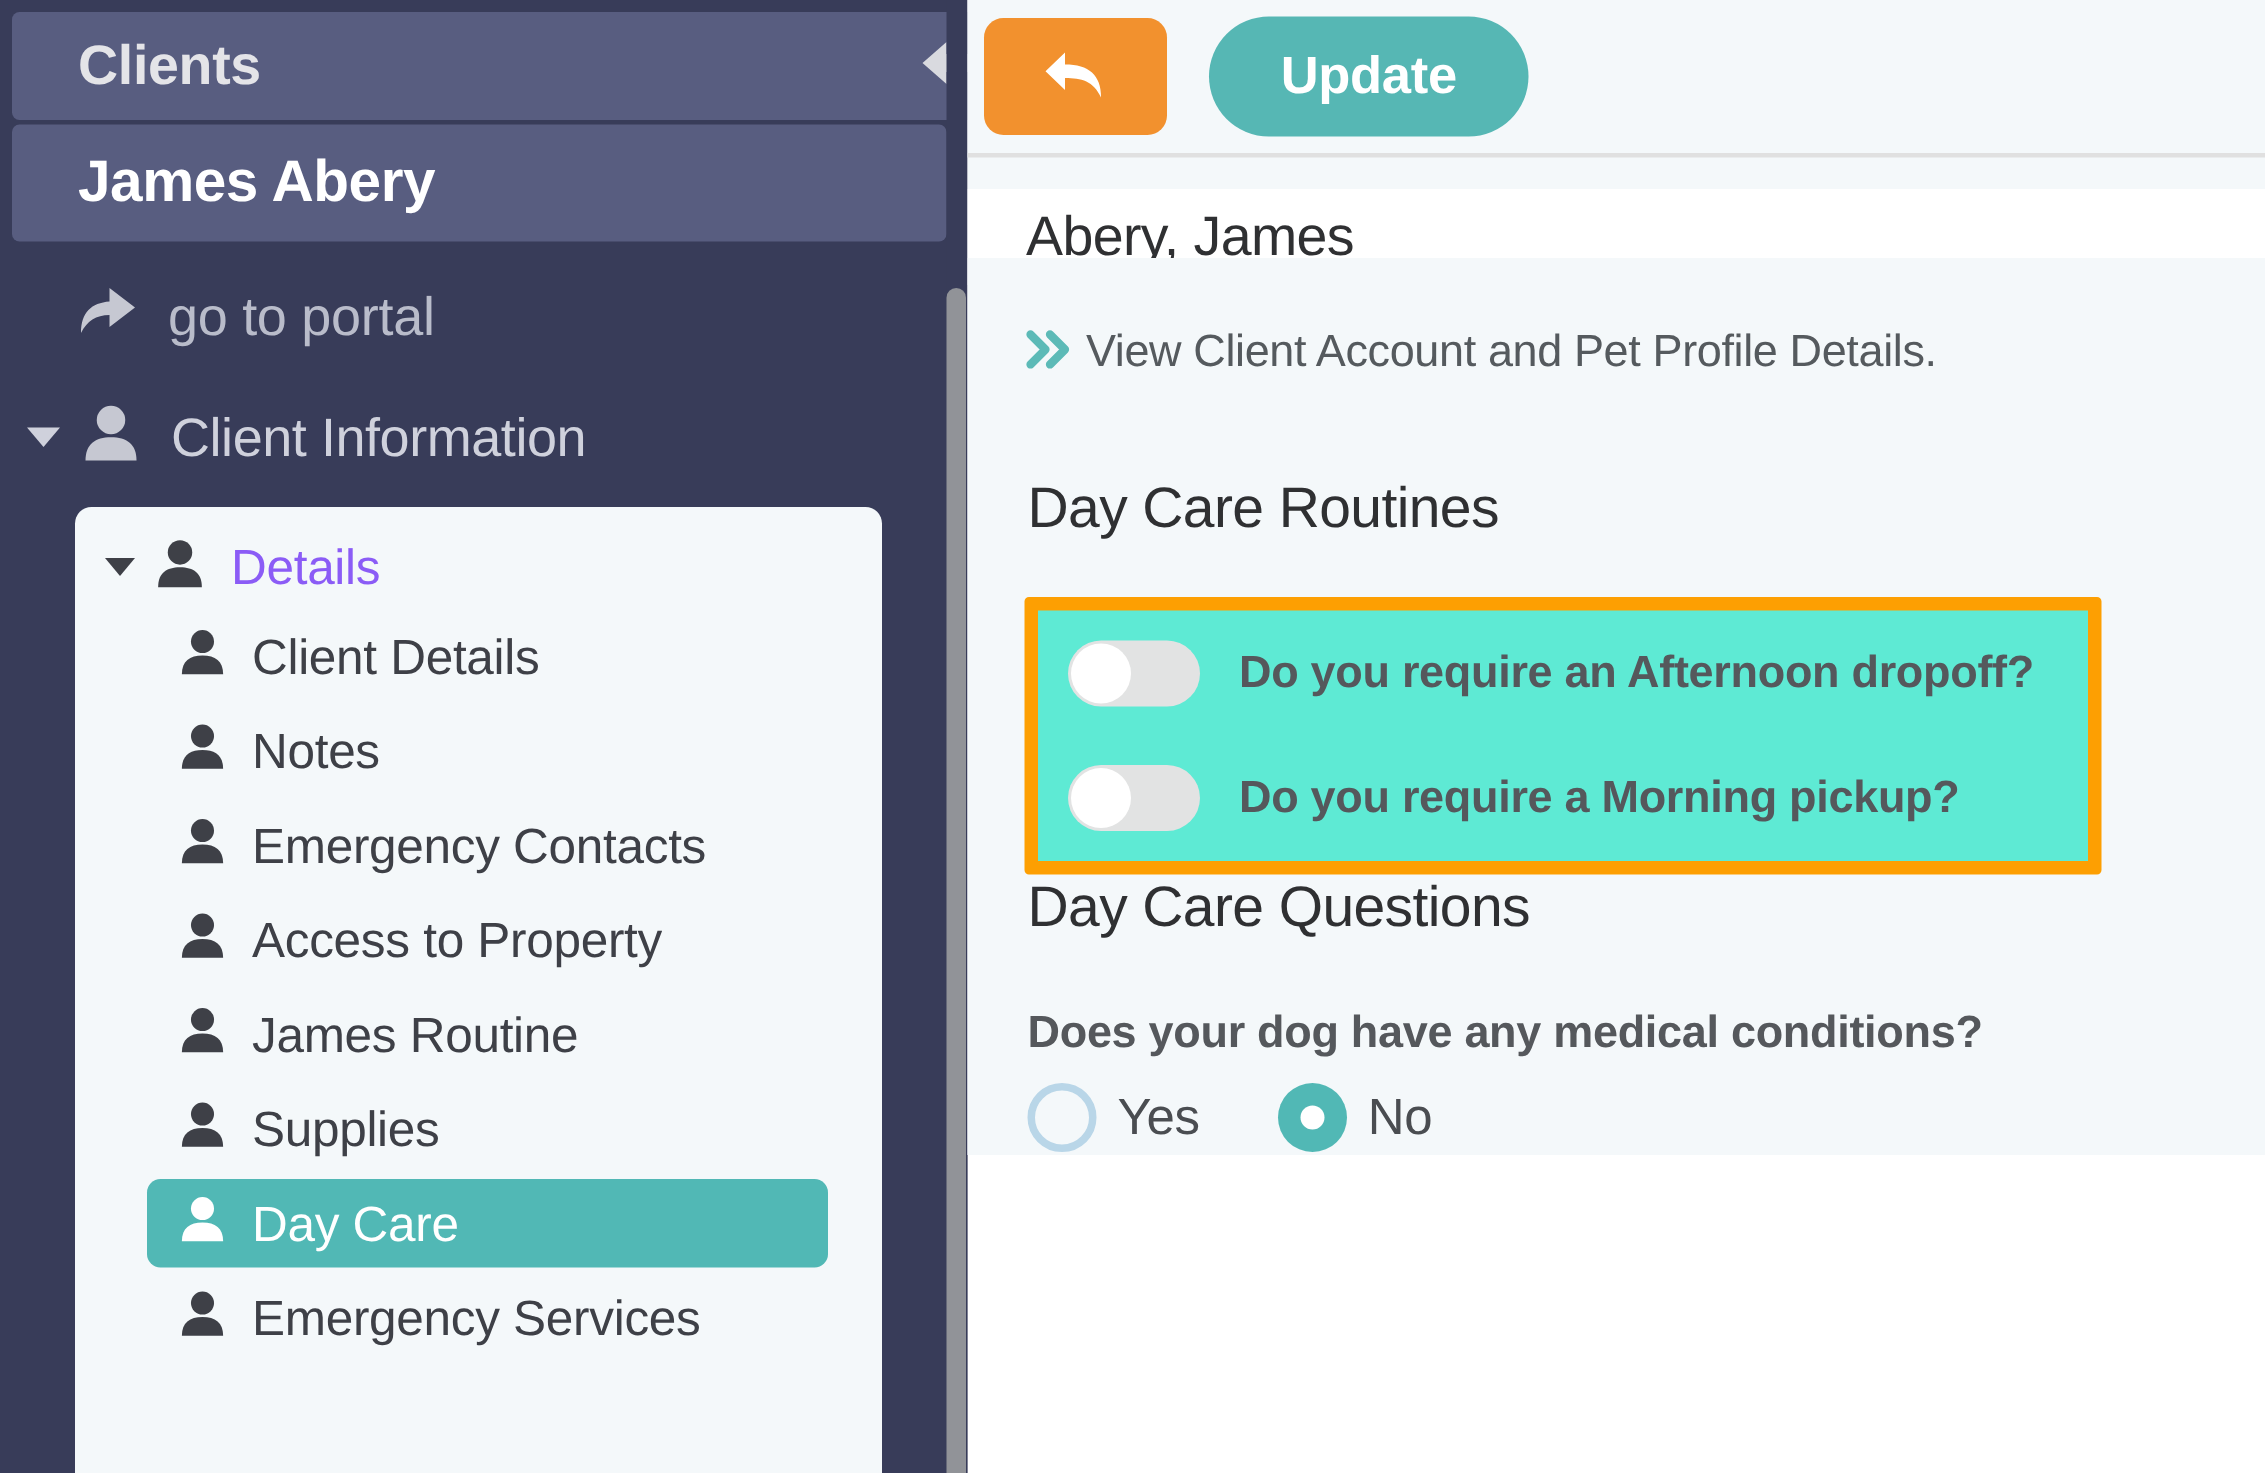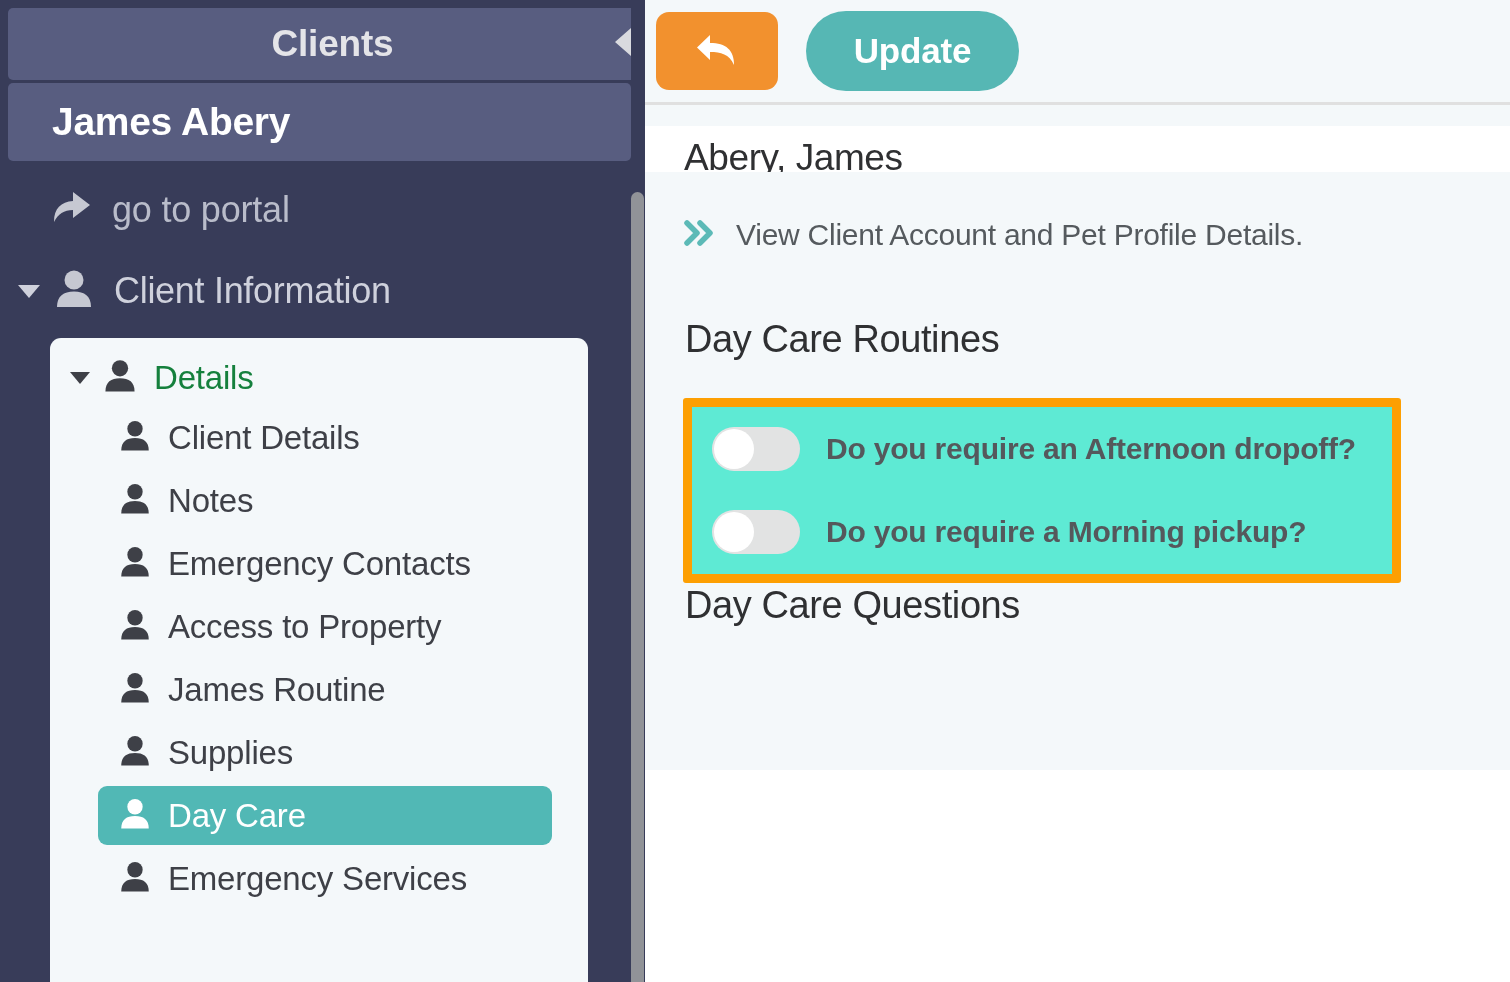--- a/index.html
+++ b/index.html
@@ -34,21 +34,20 @@
     position: absolute;
     left: 8px;
     top: 8px;
     width: 727px;
     height: 72px;
     background: #585d80;
     border-radius: 5px;
     display: flex;
     align-items: center;
     padding: 0 18px 0 44px;
-    text-align: center;
   }
   .sidebar-header-title {
     color: #e4e4e8;
     font-size: 37px;
     font-weight: bold;
     letter-spacing: -0.2px;
     flex: 1;
   }
   .nav-arrows {
     display: flex;
@@ -132,21 +131,21 @@
   }
 
   .submenu-group {
     display: flex;
     align-items: center;
     height: 52px;
     padding-left: 20px;
     gap: 12px;
   }
   .submenu-group-label {
-    color: #15803d;
+    color: #8b5cf6;
     font-size: 33px;
     letter-spacing: -0.2px;
     margin-left: 4px;
   }
 
   .submenu-item {
     display: flex;
     align-items: center;
     height: 59px;
     margin: 4px 36px 4px 48px;
@@ -256,21 +255,21 @@
     height: 810px;
     background: #f4f8fa;
   }
 
   .view-link {
     position: absolute;
     left: 39px;
     top: 46px;
     display: flex;
     align-items: center;
-    gap: 18px;
+    gap: 6px;
   }
   .view-link-text {
     color: #555a5e;
     font-size: 30px;
     letter-spacing: -0.25px;
   }
 
   .section-heading {
     position: absolute;
     color: #2f3032;
@@ -567,16 +566,29 @@
           <div class="toggle">
             <div class="toggle-knob"></div>
           </div>
           <span class="toggle-label">Do you require a Morning pickup?</span>
         </div>
 
       </div>
 
       <div class="section-heading heading-questions">Day Care Questions</div>
 
+      <div class="question-block">
+        <div class="question-text">Does your dog have any medical conditions?</div>
+        <div class="radio-row">
+          <div class="radio-opt">
+            <span class="radio off"></span>
+            <span class="radio-label">Yes</span>
+          </div>
+          <div class="radio-opt second">
+            <span class="radio on"></span>
+            <span class="radio-label">No</span>
+          </div>
+        </div>
+      </div>
 
     </div>
   </div>
 </div>
 
 </body></html>

